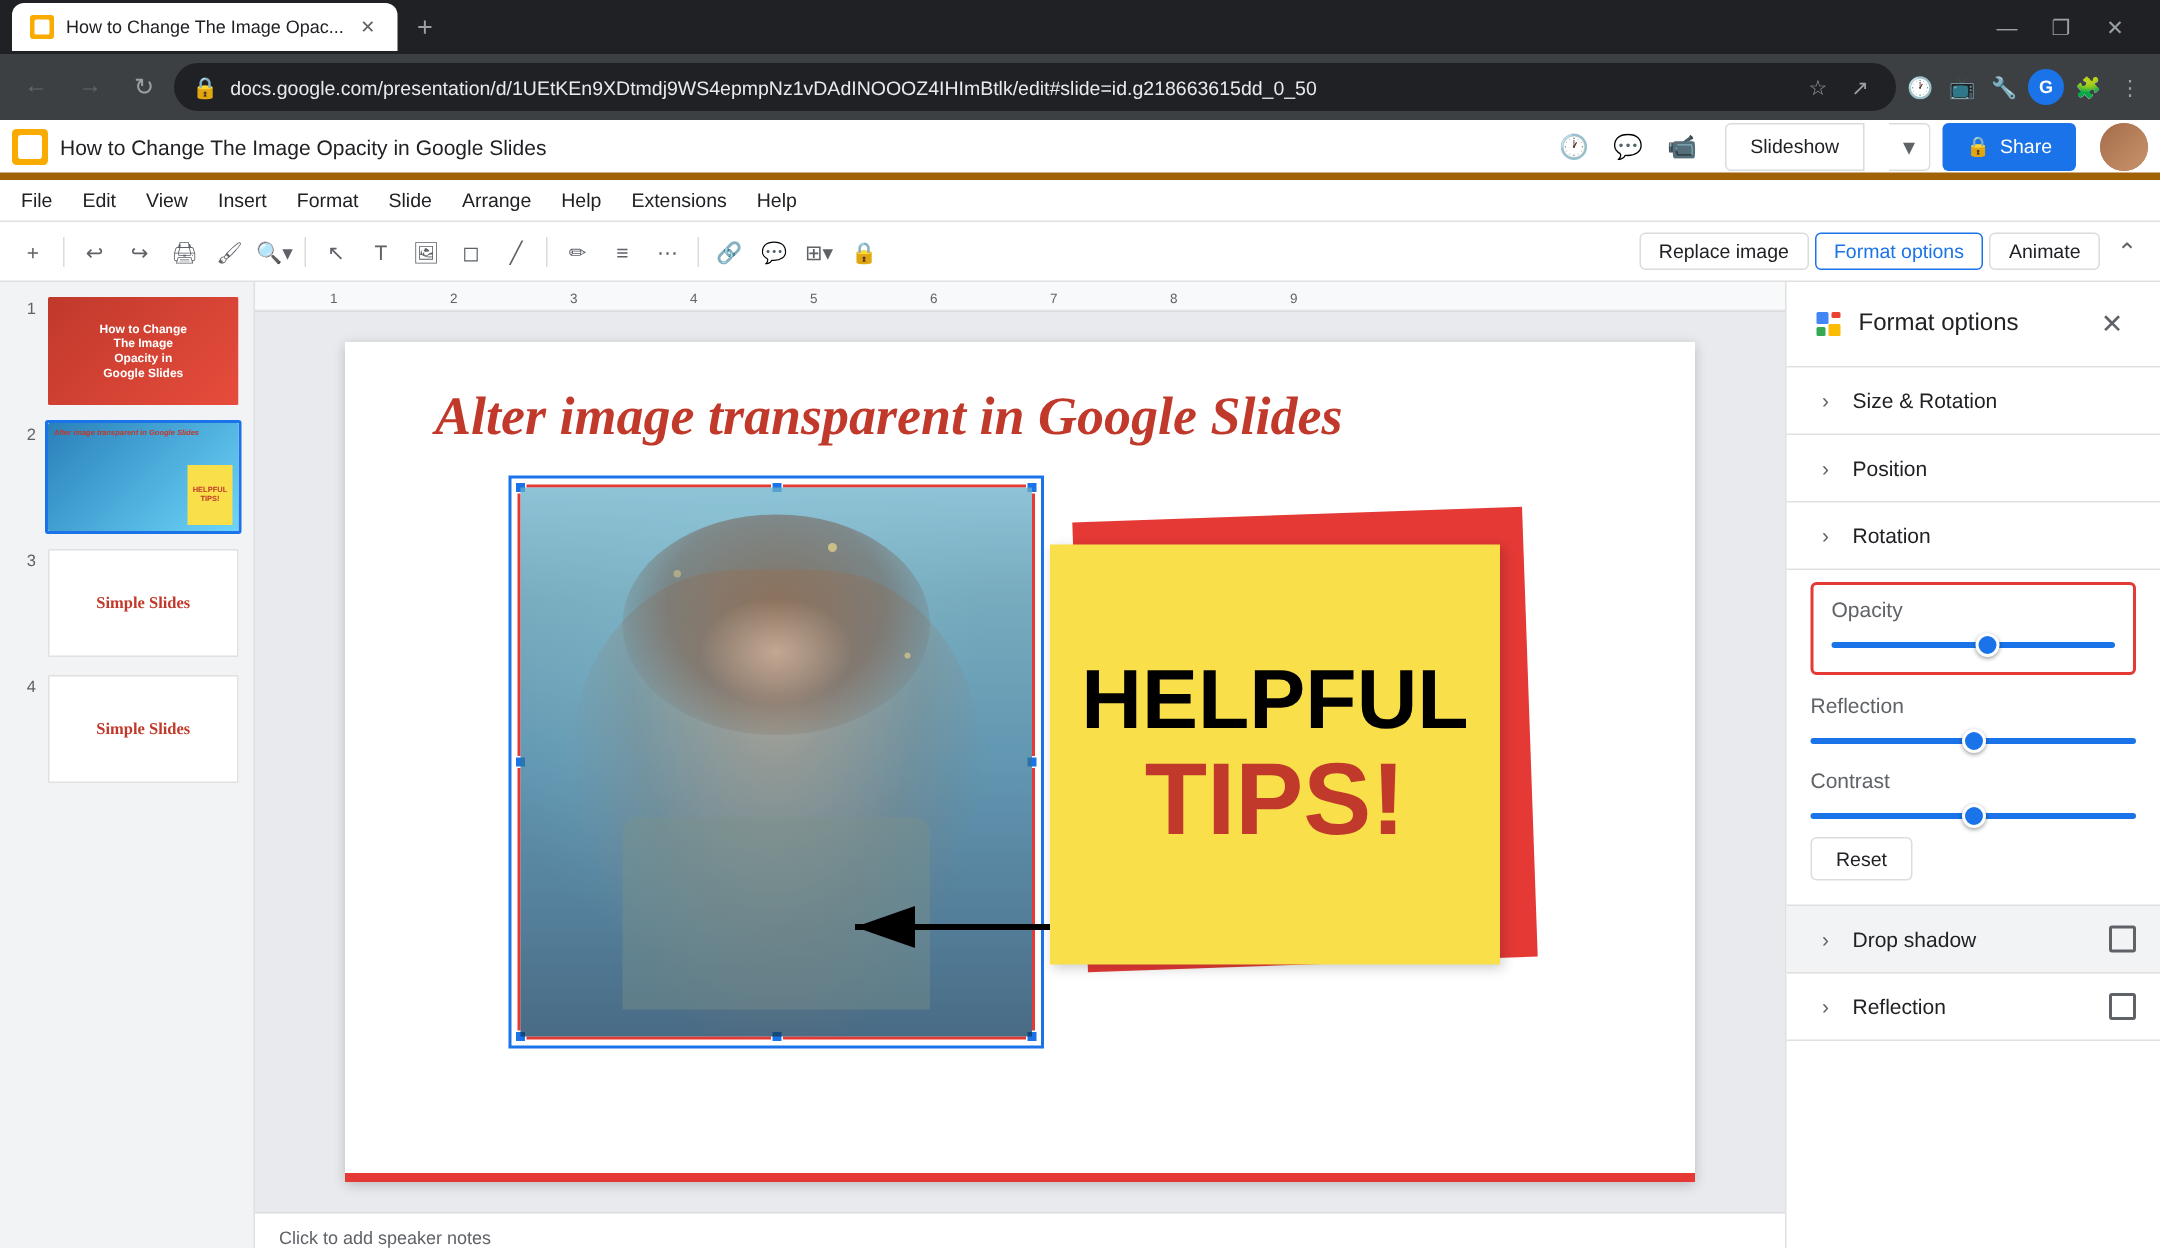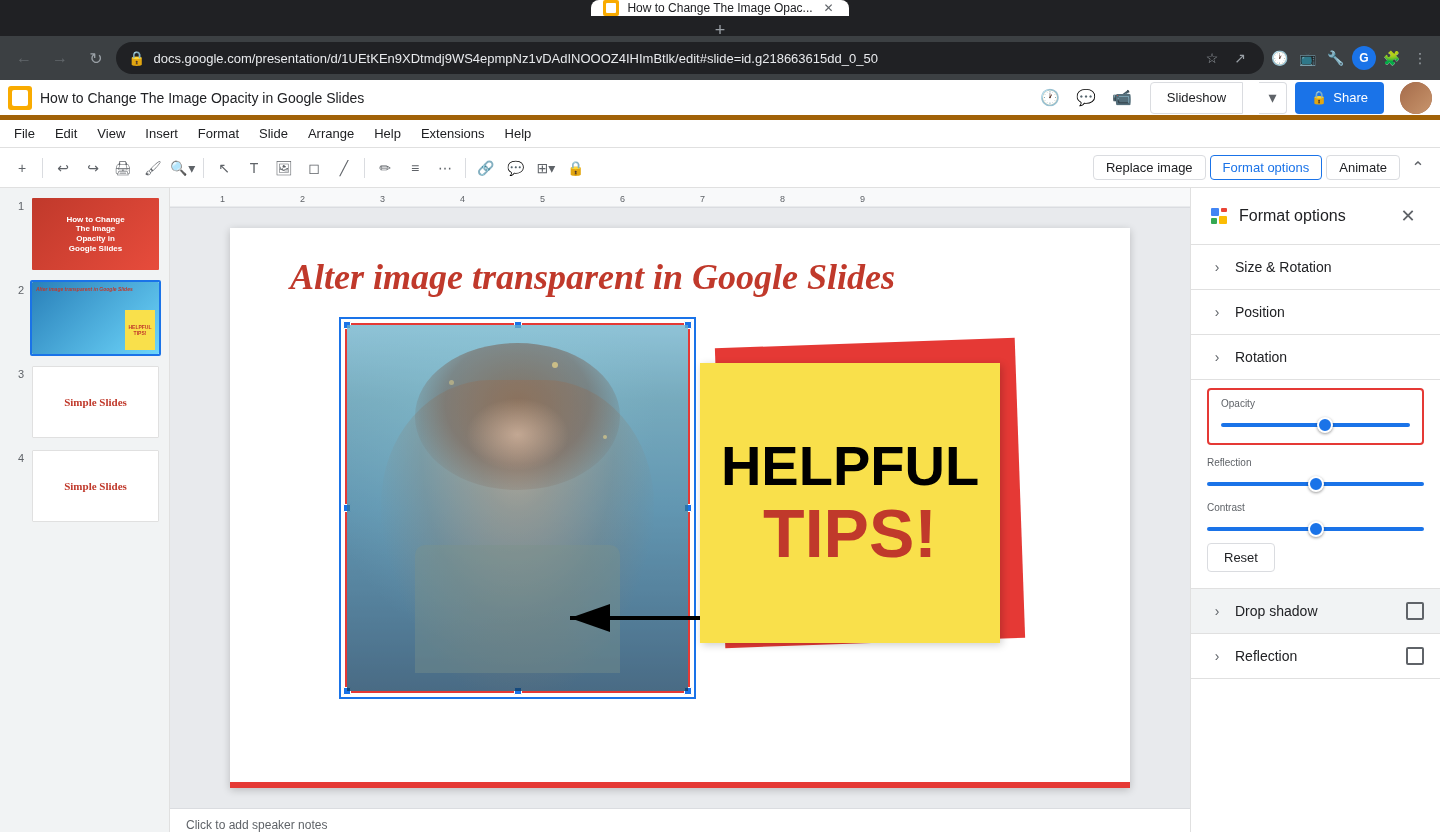--- a/index.html
+++ b/index.html
@@ -1,20 +1,20 @@
 <!DOCTYPE html>
 <html><head>
   <meta charset="utf-8">
   <style>
     * { box-sizing: border-box; margin: 0; padding: 0; }
     body { font-family: 'Arial', sans-serif; background: #202124; width: 1440px; height: 832px; overflow: hidden; display: flex; flex-direction: column; }
 
     
     .browser-chrome { background: #3c4043; display: flex; flex-direction: column; }
-    .tab-bar { display: flex; align-items: center; height: 36px; background: #202124; padding: 0 8px; gap: 4px; flex-direction: column; }
+    .tab-bar { display: flex; align-items: center; height: 36px; background: #202124; padding: 0 8px; gap: 4px; }
     .tab { display: flex; align-items: center; background: #3c4043; border-radius: 8px 8px 0 0; height: 32px; padding: 0 12px; gap: 8px; min-width: 220px; max-width: 280px; }
     .tab.active { background: #ffffff; }
     .tab-favicon { width: 16px; height: 16px; background: #f9ab00; border-radius: 2px; flex-shrink: 0; }
     .tab-title { font-size: 12px; color: #202124; white-space: nowrap; overflow: hidden; text-overflow: ellipsis; flex: 1; }
     .tab-close { width: 16px; height: 16px; display: flex; align-items: center; justify-content: center; border-radius: 50%; cursor: pointer; font-size: 12px; color: #5f6368; }
     .new-tab-btn { width: 28px; height: 28px; display: flex; align-items: center; justify-content: center; border-radius: 50%; cursor: pointer; color: #9aa0a6; font-size: 18px; }
     .window-controls { margin-left: auto; display: flex; gap: 8px; align-items: center; padding-right: 8px; }
     .win-ctrl { width: 28px; height: 28px; display: flex; align-items: center; justify-content: center; border-radius: 4px; cursor: pointer; color: #9aa0a6; font-size: 14px; }
 
     .address-bar-row { display: flex; align-items: center; background: #3c4043; height: 44px; padding: 0 8px; gap: 4px; }
@@ -101,21 +101,21 @@
     .section-chevron { width: 20px; height: 20px; display: flex; align-items: center; justify-content: center; color: #5f6368; font-size: 14px; margin-right: 8px; }
     .section-title { font-size: 14px; color: #202124; flex: 1; }
     .section-checkbox { width: 18px; height: 18px; border: 2px solid #5f6368; border-radius: 2px; display: flex; align-items: center; justify-content: center; }
 
     
     .adjustments-section { padding: 8px 16px 16px; border-bottom: 1px solid #e0e0e0; }
     .adj-header { display: flex; align-items: center; padding: 12px 0 8px; cursor: pointer; }
     .adj-chevron { width: 20px; height: 20px; display: flex; align-items: center; justify-content: center; color: #1a73e8; font-size: 14px; margin-right: 8px; transform: rotate(90deg); }
     .adj-title { font-size: 14px; color: #202124; }
     .opacity-section { border: 2px solid #e53935; border-radius: 4px; padding: 8px 12px; margin-bottom: 8px; background: #fff; }
-    .adj-label { font-size: 10px; color: #5f6368; margin-bottom: 6px; }
+    .adj-label { font-size: 14px; color: #5f6368; margin-bottom: 6px; }
     .regular-adj { padding: 4px 0; }
     .reset-btn { background: #fff; border: 1px solid #dadce0; border-radius: 4px; padding: 6px 16px; font-size: 13px; color: #202124; cursor: pointer; margin-top: 0; }
 
     .drop-shadow-section { background: #f1f3f4; }
     .reflection-section { }
   </style>
 </head>
 <body>
 
 <div class="browser-chrome">

